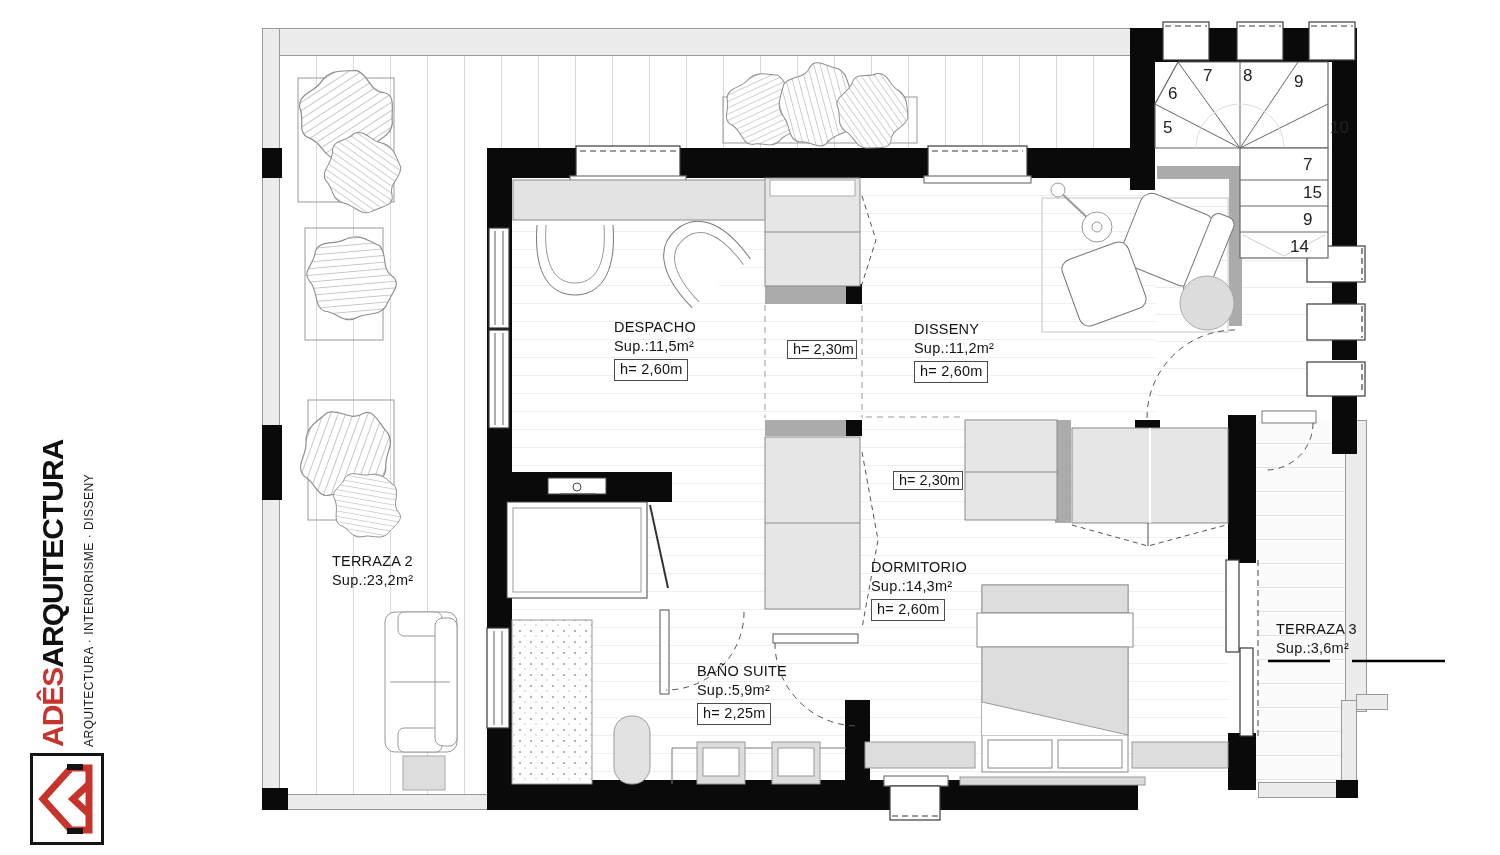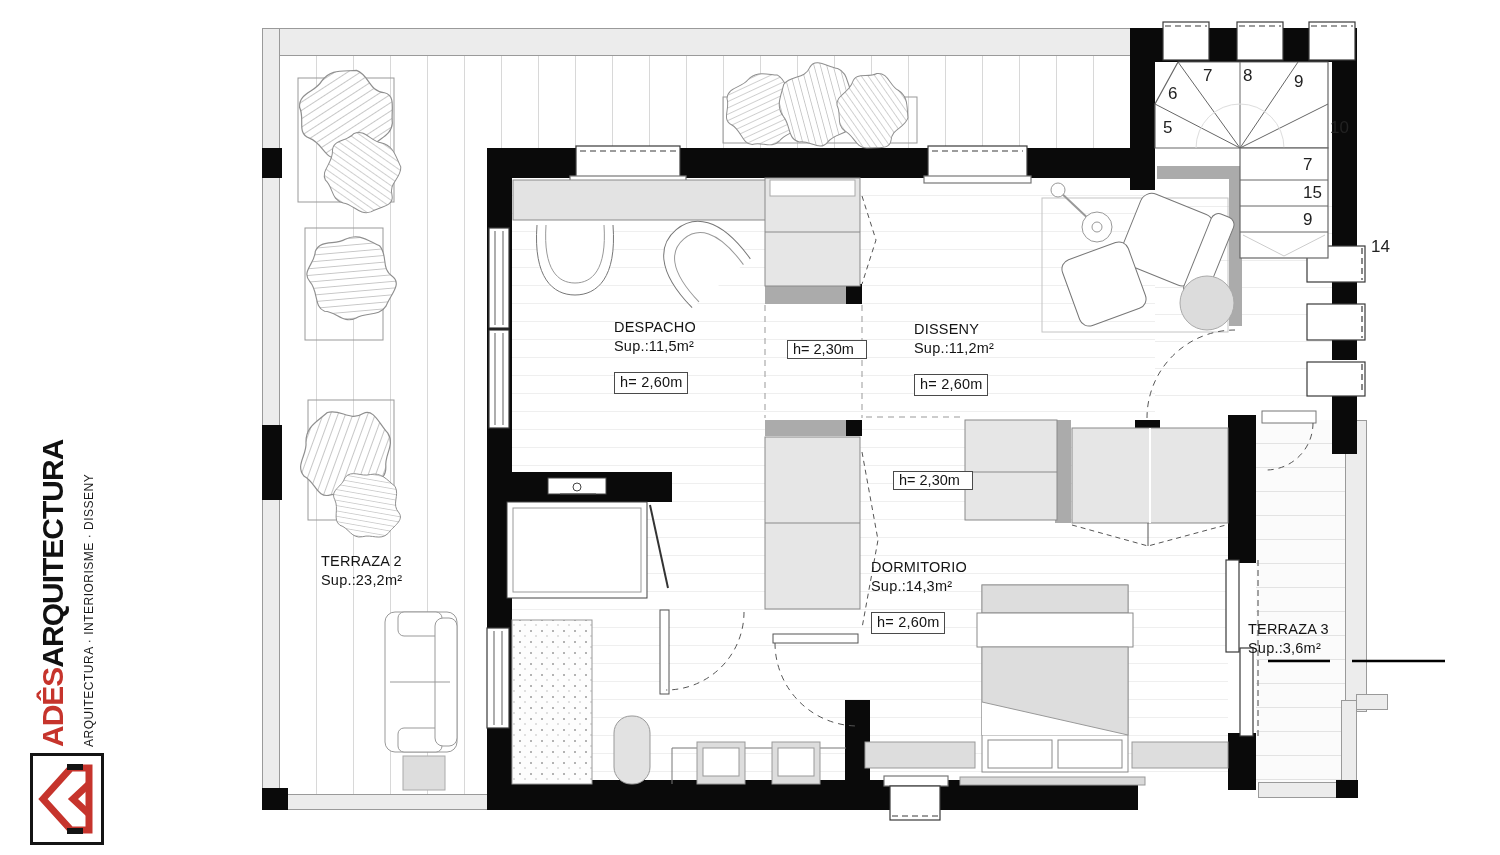--- a/index.html
+++ b/index.html
@@ -10,23 +10,23 @@
   .floorH{position:absolute;z-index:1;background:repeating-linear-gradient(180deg,#fff 0 17px,#efefef 17px 18px);}
   .landH{position:absolute;z-index:1;background:repeating-linear-gradient(180deg,#fff 0 26px,#ededed 26px 27px);}
   .t3deck{position:absolute;z-index:1;background:repeating-linear-gradient(180deg,#fbfbfb 0 23px,#e3e3e3 23px 24px);}
   
   .gw{position:absolute;z-index:2;background:#ececec;border:1px solid #9a9a9a;box-sizing:border-box;}
   .mw{position:absolute;z-index:2;background:#ababab;}
   .bw{position:absolute;z-index:3;background:#0a0a0a;}
   .plansvg{position:absolute;left:0;top:0;z-index:4;}
   
   .lbl{position:absolute;z-index:5;font-size:14.5px;line-height:1.32;letter-spacing:.2px;color:#141414;white-space:nowrap;}
-  .hbox{display:inline-block;border:1px solid #4a4a4a;background:#fff;padding:0 5px 1px 5px;margin-top:16px;}
+  .hbox{display:inline-block;border:1px solid #4a4a4a;background:#fff;padding:0 5px 1px 5px;margin-top:3px;}
   .hboxonly{position:absolute;z-index:5;font-size:14.5px;border:1px solid #4a4a4a;background:#fff;
-            padding:0 12px 1px 5px;color:#141414;white-space:nowrap;}
+            padding:0 2px 1px 5px;color:#141414;white-space:nowrap;}
   .stnum{position:absolute;z-index:5;font-size:17px;color:#222;}
   
   .brandname{position:absolute;left:36px;top:747px;transform:rotate(-90deg);transform-origin:0 0;
              font-size:30px;font-weight:bold;letter-spacing:-1px;white-space:nowrap;z-index:5;}
   .brandtag{position:absolute;left:82px;top:747px;transform:rotate(-90deg);transform-origin:0 0;
             font-size:12px;letter-spacing:.5px;white-space:nowrap;z-index:5;color:#1a1a1a;}
   .accent{color:#c6342c;}
   .logobox{position:absolute;left:30px;top:753px;width:74px;height:92px;border:3px solid #141414;
            background:#fff;box-sizing:border-box;z-index:5;}
 </style>
@@ -294,41 +294,46 @@
   <div class="lbl" style="left:914px;top:320px">
     <div>DISSENY</div>
     <div>Sup.:11,2m²</div>
     <span class="hbox">h= 2,60m</span>
   </div>
   <div class="lbl" style="left:871px;top:558px">
     <div>DORMITORIO</div>
     <div>Sup.:14,3m²</div>
     <span class="hbox">h= 2,60m</span>
   </div>
-  <div class="lbl" style="left:321px;top:552px">
+  <div class="lbl" style="left:697px;top:662px">
+    <div>BAÑO SUITE</div>
+    <div>Sup.:5,9m²</div>
+    <span class="hbox">h= 2,25m</span>
+  </div>
+  <div class="lbl" style="left:332px;top:552px">
     <div>TERRAZA 2</div>
     <div>Sup.:23,2m²</div>
   </div>
-  <div class="lbl" style="left:1248px;top:620px">
+  <div class="lbl" style="left:1276px;top:620px">
     <div>TERRAZA 3</div>
     <div>Sup.:3,6m²</div>
   </div>
   <span class="hboxonly" style="left:787px;top:340px">h= 2,30m</span>
   <span class="hboxonly" style="left:893px;top:471px">h= 2,30m</span>
 
   <span class="stnum" style="left:1163px;top:118px">5</span>
   <span class="stnum" style="left:1168px;top:84px">6</span>
   <span class="stnum" style="left:1203px;top:66px">7</span>
   <span class="stnum" style="left:1243px;top:66px">8</span>
   <span class="stnum" style="left:1294px;top:72px">9</span>
   <span class="stnum" style="left:1330px;top:118px">10</span>
   <span class="stnum" style="left:1303px;top:155px">7</span>
   <span class="stnum" style="left:1303px;top:183px">15</span>
   <span class="stnum" style="left:1303px;top:210px">9</span>
-  <span class="stnum" style="left:1371px;top:237px">14</span>
+  <span class="stnum" style="left:1290px;top:237px">14</span>
 
   <div class="brandname">
     <span class="accent">ADÊS</span><span>ARQUITECTURA</span>
   </div>
   <div class="brandtag">ARQUITECTURA · INTERIORISME · DISSENY</div>
   <div class="logobox">
     <svg width="68" height="86" viewBox="0 0 68 86">
       <path d="M10,43 L38,12 H56 V74 H38 Z" fill="#fff" stroke="#c6342c" stroke-width="7"></path>
       <path d="M56,28 L40,43 L56,58" fill="none" stroke="#c6342c" stroke-width="7"></path>
       <polygon points="34,8 50,8 50,14 34,14" fill="#141414"></polygon>

